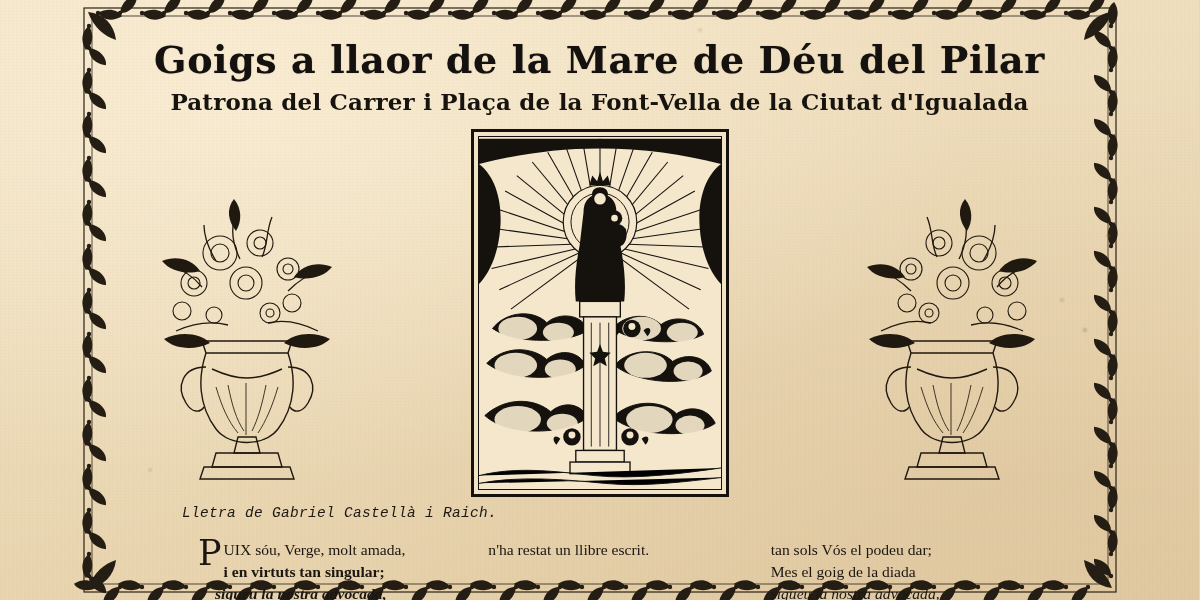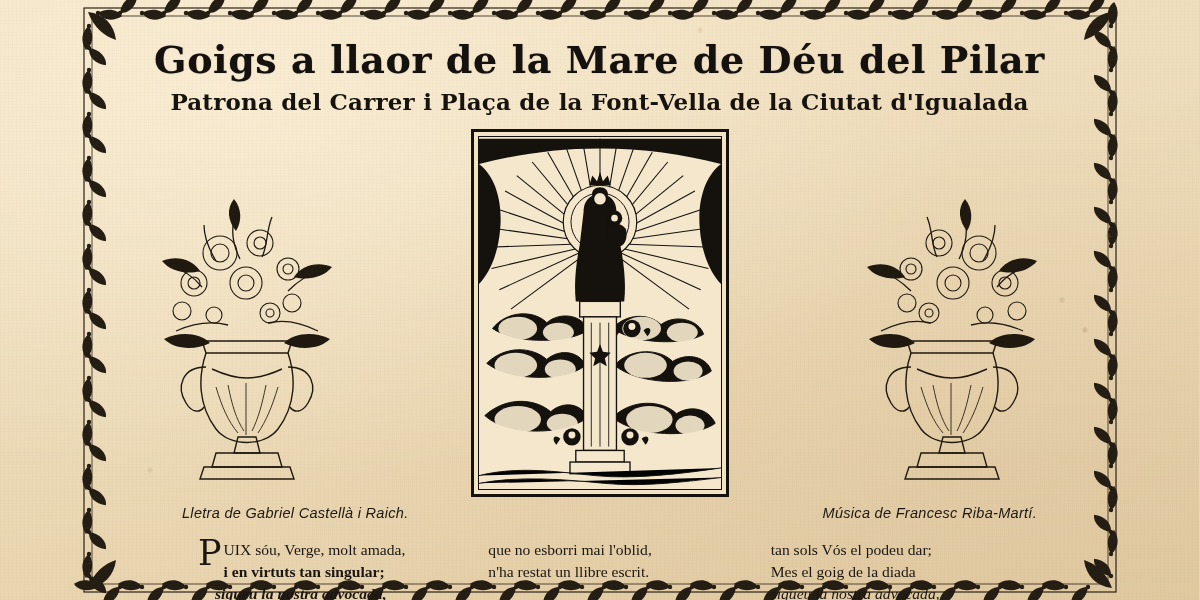--- a/index.html
+++ b/index.html
@@ -100,21 +100,21 @@
     width: 210px;
     height: 300px;
   }
   .vase.left { left: 46px; }
   .vase.right { right: 46px; }
 
   .credits {
     position: relative;
     height: 22px;
     margin-top: 6px;
-    font-family: Liberation Sans, sans-serif;
+    font-family: Liberation Mono, monospace;
     font-style: italic;
     font-size: 14.5px;
     color: #1d1813;
   }
   .credit-left { position: absolute; left: 86px; top: 0; letter-spacing:.3px;}
   .credit-right { position: absolute; right: 66px; top: 0; letter-spacing:.3px;}
 
   .columns {
     position: relative;
     margin-top: 12px;
@@ -749,39 +749,37 @@
               <path d="M136,196 C130,216 124,230 116,242"></path>
               <path d="M104,192 L104,244"></path>
             </g>
           </g>
         </svg>
       </div>
     </div>
 
     <div class="credits">
       <div class="credit-left">Lletra de Gabriel Castellà i Raich.</div>
-      <div class="credit-right">Música de Francesc Riba-Martí.</div>
     </div>
 
     <div class="columns">
 
       <div class="col left">
         <div class="stanza">
           <span class="dropcap">P</span>
           <div class="ln">UIX sóu, Verge, molt amada,</div>
           <div class="ln ind1">i en virtuts tan singular;</div>
           <div class="ln ital ind1">sigueu la nostra advocada,</div>
           <div class="ln ital ind1">Mare de Déu del Pilar.</div>
         </div>
 
       </div>
 
       <div class="col mid">
         <div class="stanza">
-          <div class="ln">que no esborri mai l'oblid,</div>
           <div class="ln">n'ha restat un llibre escrit.</div>
         </div>
 
       </div>
 
       <div class="col right">
         <div class="stanza">
           <div class="ln">tan sols Vós el podeu dar;</div>
           <div class="ln">Mes el goig de la diada</div>
           <div class="ln ital">sigueu la nostra advocada,</div>

